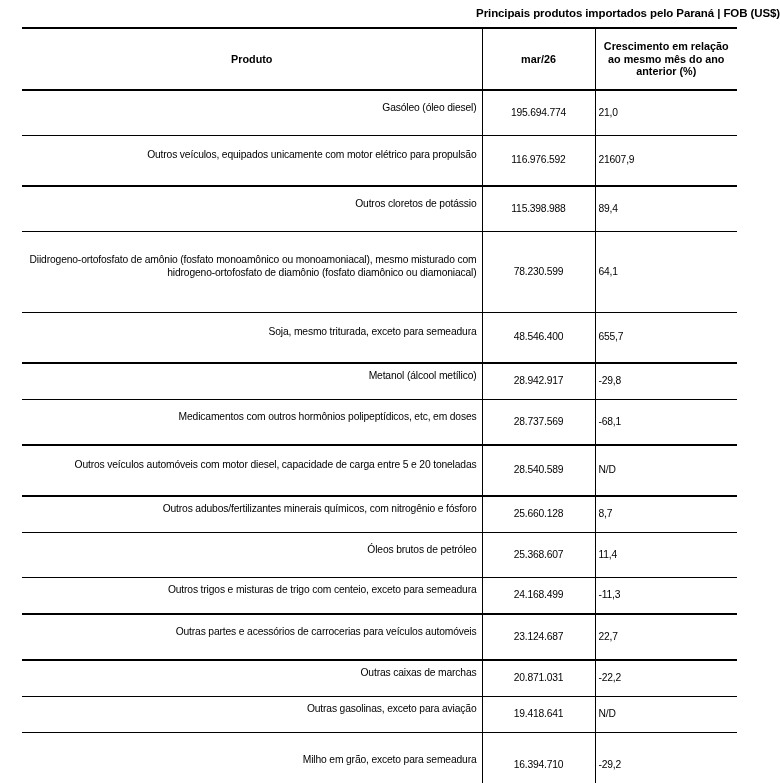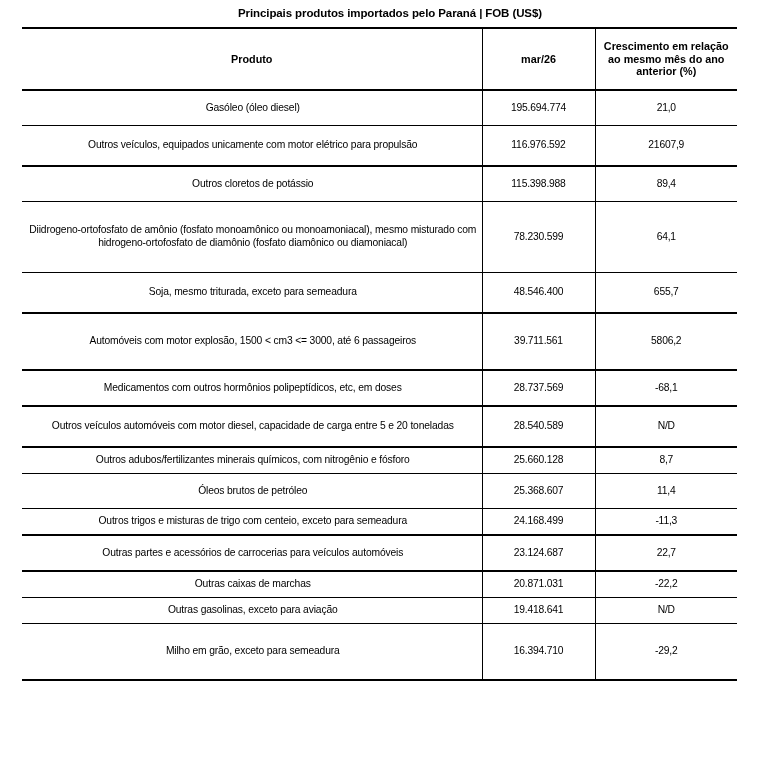--- a/index.html
+++ b/index.html
@@ -15,21 +15,21 @@
     color: #000000;
     overflow: hidden;
   }
   #page {
     position: relative;
     width: 780px;
     height: 783px;
     box-sizing: border-box;
   }
   .title {
-    text-align: center;
+    text-align: right;
     font-size: 11.5px;
     font-weight: bold;
     color: #000;
     padding-top: 7px;
     padding-bottom: 8px;
     letter-spacing: -0.1px;
   }
   .table-wrap {
     margin: 0 43px 0 22px;
   }
@@ -64,31 +64,30 @@
   
   tbody td {
     border-bottom: 1px solid #000;
     border-left: 1px solid #000;
     border-right: 1px solid #000;
     vertical-align: middle;
     line-height: 1.22;
   }
   tbody td.prod {
     border-left: none;
-    text-align: center;
-    padding: 3px 5px 3px 7px;
+    text-align: right;
+    padding: 3px 5px 13px 7px;
     letter-spacing: -0.15px;
   }
   tbody td.val {
     text-align: center;
     padding: 2px 3px;
     letter-spacing: -0.2px;
   }
   tbody td.grow {
-    text-align: center;
     padding: 3px 3px;
     border-right: none;
     letter-spacing: -0.2px;
   }
   tbody tr.thick td {
     border-bottom: 2.2px solid #000;
   }
   tbody tr:last-child td {
     border-bottom: 2.2px solid #000;
   }
@@ -140,24 +139,24 @@
           <tr class="h5">
             <td class="prod">Diidrogeno-ortofosfato de amônio (fosfato monoamônico ou monoamoniacal), mesmo misturado com hidrogeno-ortofosfato de diamônio (fosfato diamônico ou diamoniacal)</td>
             <td class="val">78.230.599</td>
             <td class="grow">64,1</td>
           </tr>
           <tr class="h3 thick">
             <td class="prod">Soja, mesmo triturada, exceto para semeadura</td>
             <td class="val">48.546.400</td>
             <td class="grow">655,7</td>
           </tr>
-          <tr class="h4 thick">
-            <td class="prod">Automóveis com motor explosão, 1500 &lt; cm3 &lt;= 3000, até 6 passageiros</td>
-            <td class="val">39.711.561</td>
-            <td class="grow">5806,2</td>
+          <tr class="h1">
+            <td class="prod">Metanol (álcool metílico)</td>
+            <td class="val">28.942.917</td>
+            <td class="grow">-29,8</td>
           </tr>
           <tr class="h2 thick">
             <td class="prod">Medicamentos com outros hormônios polipeptídicos, etc, em doses</td>
             <td class="val">28.737.569</td>
             <td class="grow">-68,1</td>
           </tr>
           <tr class="h3 thick">
             <td class="prod">Outros veículos automóveis com motor diesel, capacidade de carga entre 5 e 20 toneladas</td>
             <td class="val">28.540.589</td>
             <td class="grow">N/D</td>

